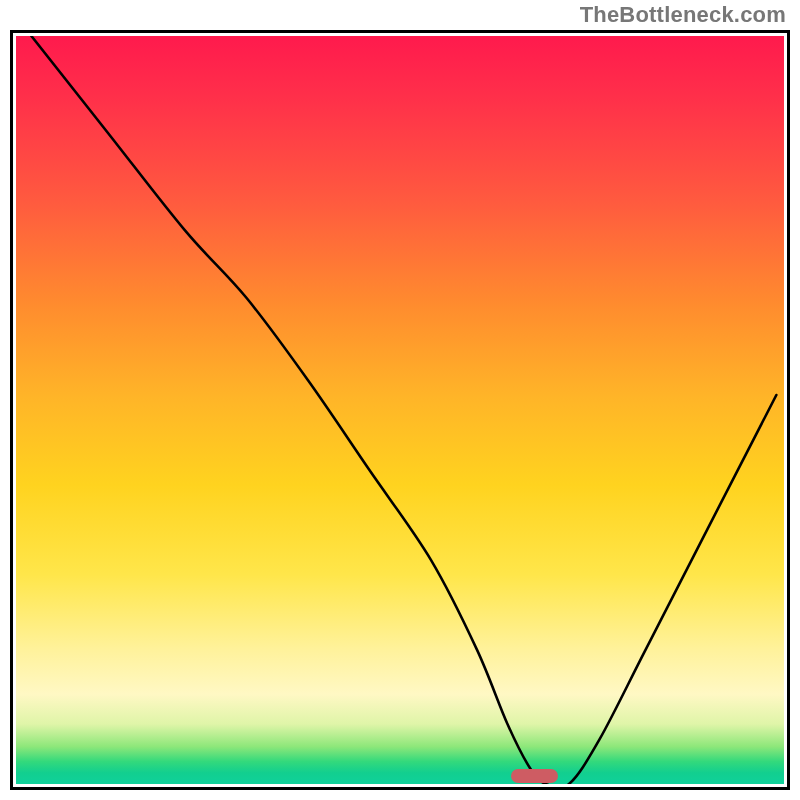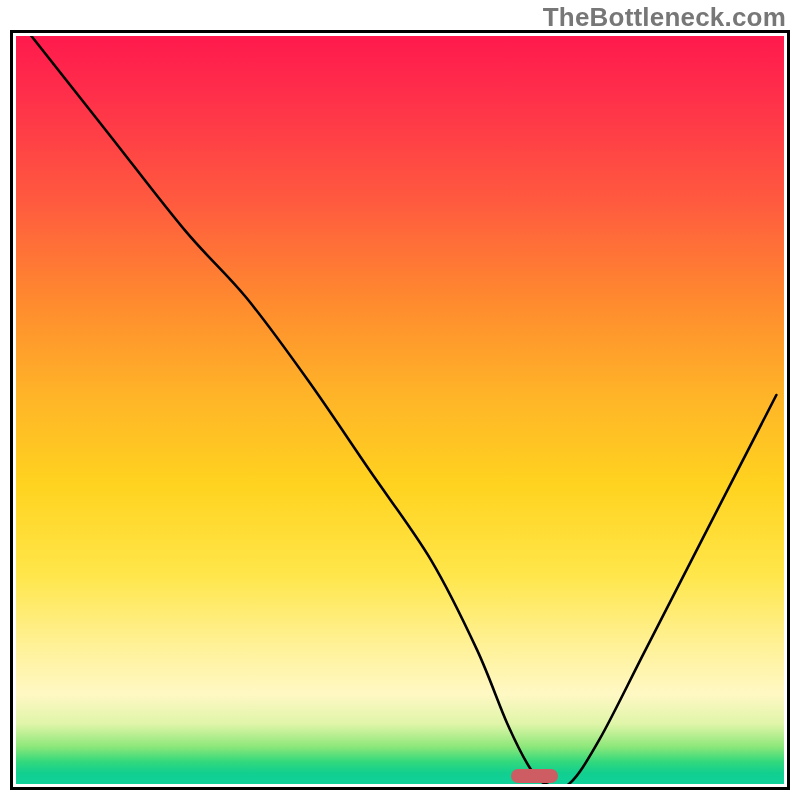--- a/index.html
+++ b/index.html
@@ -43,21 +43,21 @@
       #33d97c 97%,
       #12cf8f 98.5%,
       #0fd19b 100%
     );
   }
   .watermark {
     position: absolute;
     top: 2px;
     right: 14px;
     font-family: Arial, Helvetica, sans-serif;
-    font-size: 26px;
+    font-size: 22px;
     font-weight: 600;
     color: #777;
     letter-spacing: 0.2px;
   }
   svg.curve {
     position: absolute;
     left: 3px;
     top: 3px;
     width: calc(100% - 6px);
     height: calc(100% - 6px);

